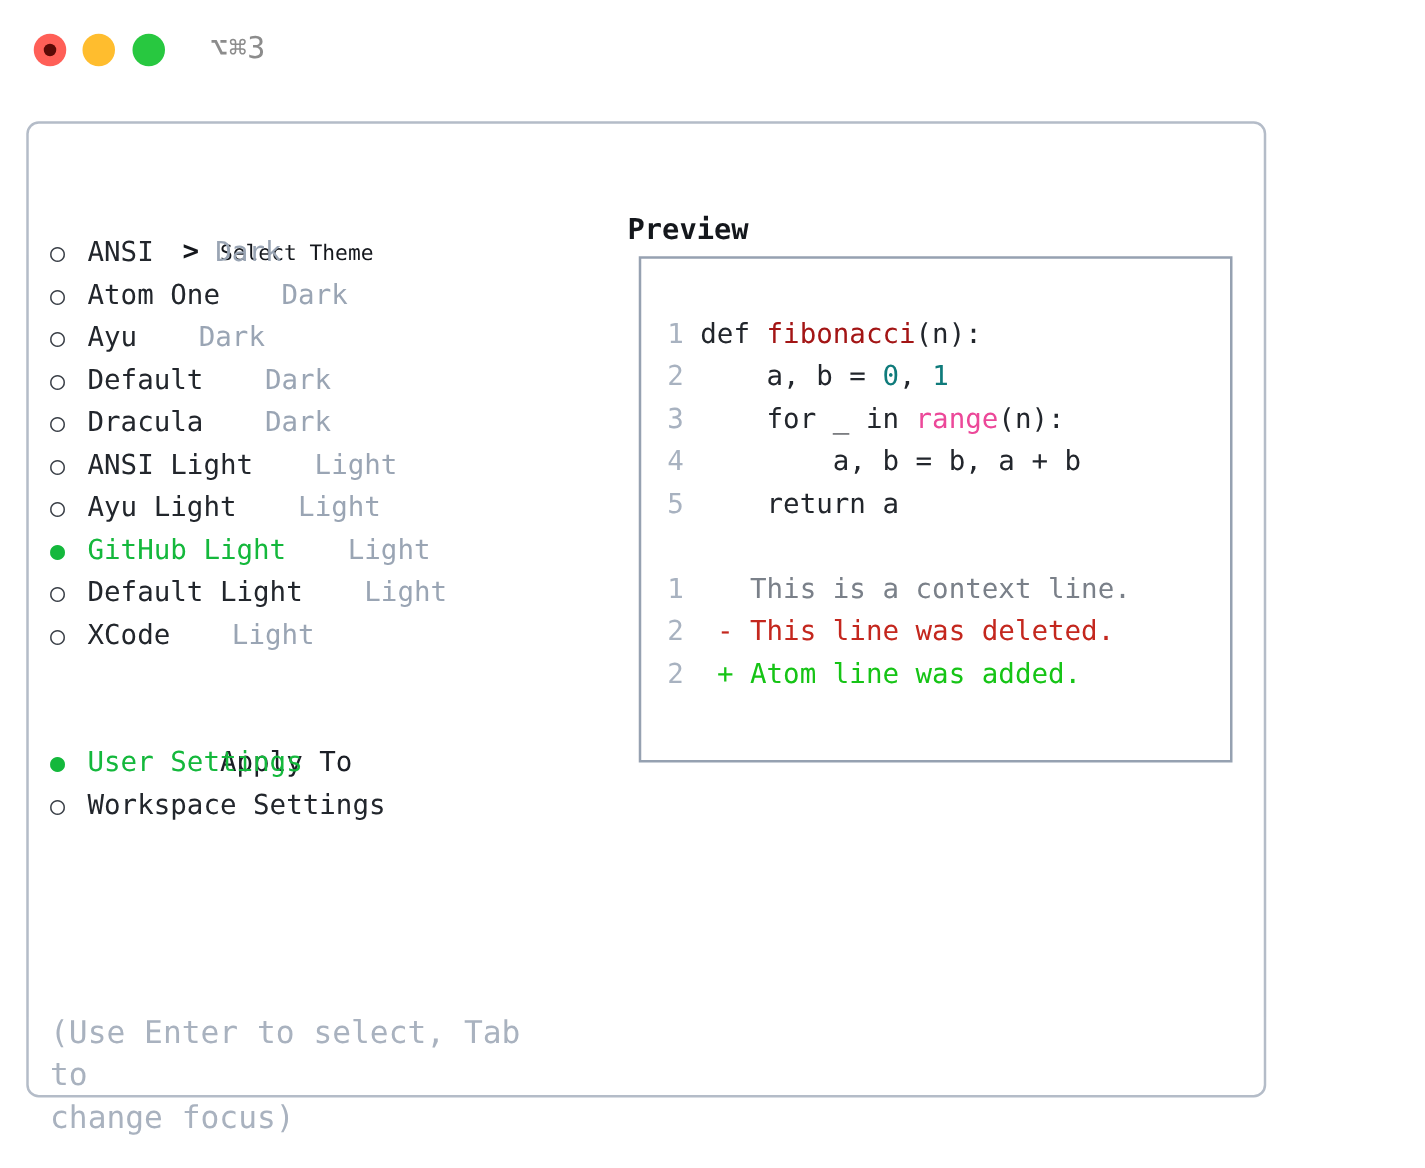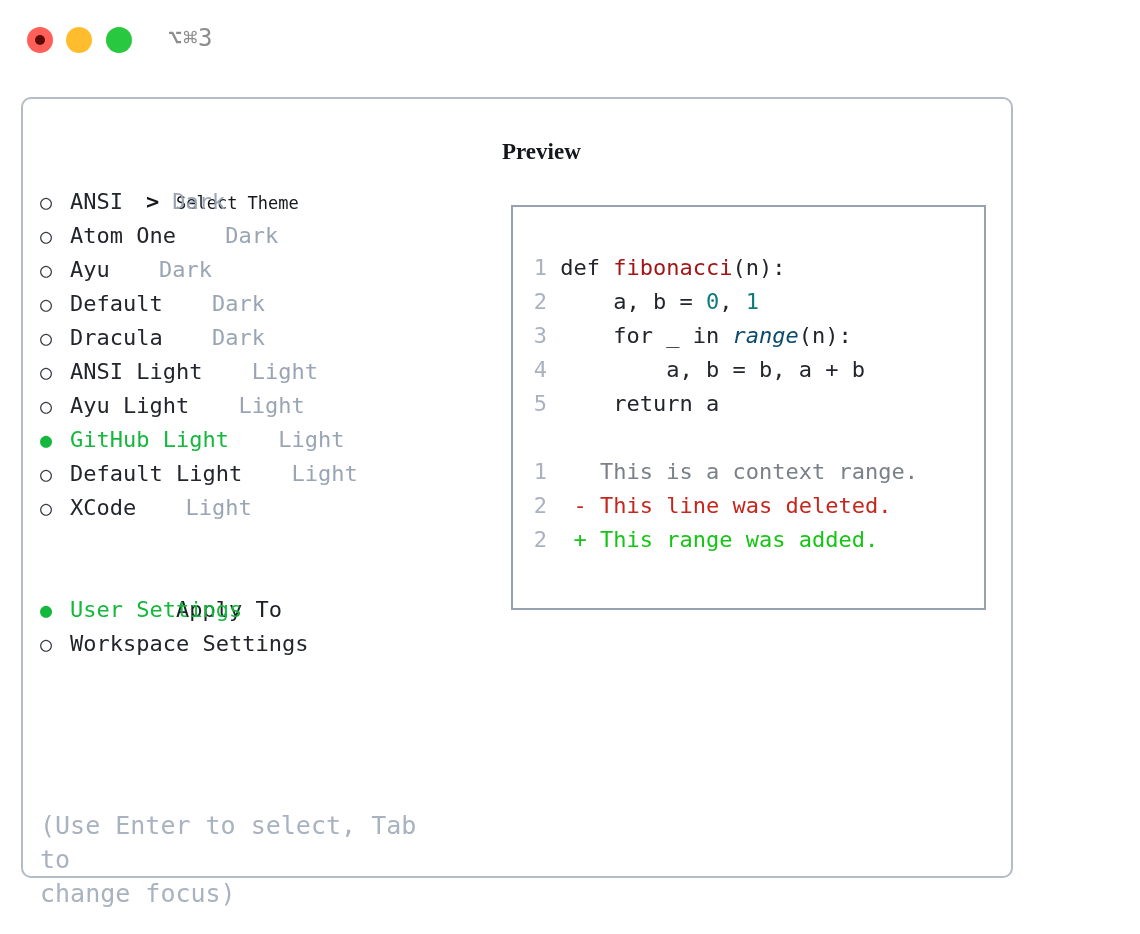--- a/index.html
+++ b/index.html
@@ -119,27 +119,26 @@
     width: 410px;
     font-size: 25px;
     line-height: 34px;
     color: #a9b2bf;
   }
 
   
   #preview-title {
     position: absolute;
     left: 479px;
-    top: 36px;
+    top: 68px;
     font-size: 23px;
     font-weight: bold;
     color: #14171c;
     line-height: 34px;
     white-space: pre;
-    font-family: Liberation Serif, serif;
   }
   #code-box {
     position: absolute;
     left: 488px;
     top: 106px;
     width: 475px;
     height: 405px;
     border: 2px solid #96a1b1;
     background: #ffffff;
     box-sizing: border-box;
@@ -160,21 +159,21 @@
   .lno {
     display: inline-block;
     width: 22px;
     text-align: right;
     color: #a8b2c0;
   }
   .gap { height: 34px; }
 
   .tok-fn   { color: #a31515; }
   .tok-num  { color: #0f7b7b; }
-  .tok-call { color: #0c4a6e; font-style: italic; }
+  .tok-call { color: #ec4899; }
   .tok-plain{ color: #22262c; margin-top: 32px; }
 
   .d-ctx { color: #7a8089; }
   .d-del { color: #c4271e; }
   .d-add { color: #16c416; }
 </style>
 </head>
 <body>
 
 <div id="window">
@@ -231,21 +230,21 @@
       <div id="code-inner">
         <div id="code-lines">
             <div class="cline"><span class="lno">1</span> <span class="tok-plain">def </span><span class="tok-fn">fibonacci</span><span class="tok-plain">(n):</span></div>
             <div class="cline"><span class="lno">2</span> <span class="tok-plain">    a, b = </span><span class="tok-num">0</span><span class="tok-plain">, </span><span class="tok-num">1</span></div>
             <div class="cline"><span class="lno">3</span> <span class="tok-plain">    for _ in </span><span class="tok-call">range</span><span class="tok-plain">(n):</span></div>
             <div class="cline"><span class="lno">4</span> <span class="tok-plain">        a, b = b, a + b</span></div>
             <div class="cline"><span class="lno">5</span> <span class="tok-plain">    return a</span></div>
           </div>
         <div class="gap"></div>
         <div id="diff-lines">
-            <div class="cline"><span class="lno">1</span>  <span class="d-ctx"> </span><span class="d-ctx"> This is a context range.</span></div>
+            <div class="cline"><span class="lno">1</span>  <span class="d-ctx"> </span><span class="d-ctx"> This is a context line.</span></div>
             <div class="cline"><span class="lno">2</span>  <span class="d-del">-</span><span class="d-del"> This line was deleted.</span></div>
-            <div class="cline"><span class="lno">2</span>  <span class="d-add">+</span><span class="d-add"> This range was added.</span></div>
+            <div class="cline"><span class="lno">2</span>  <span class="d-add">+</span><span class="d-add"> Atom line was added.</span></div>
           </div>
       </div>
     </div>
 
   </div>
 </div>
 
 </body></html>

